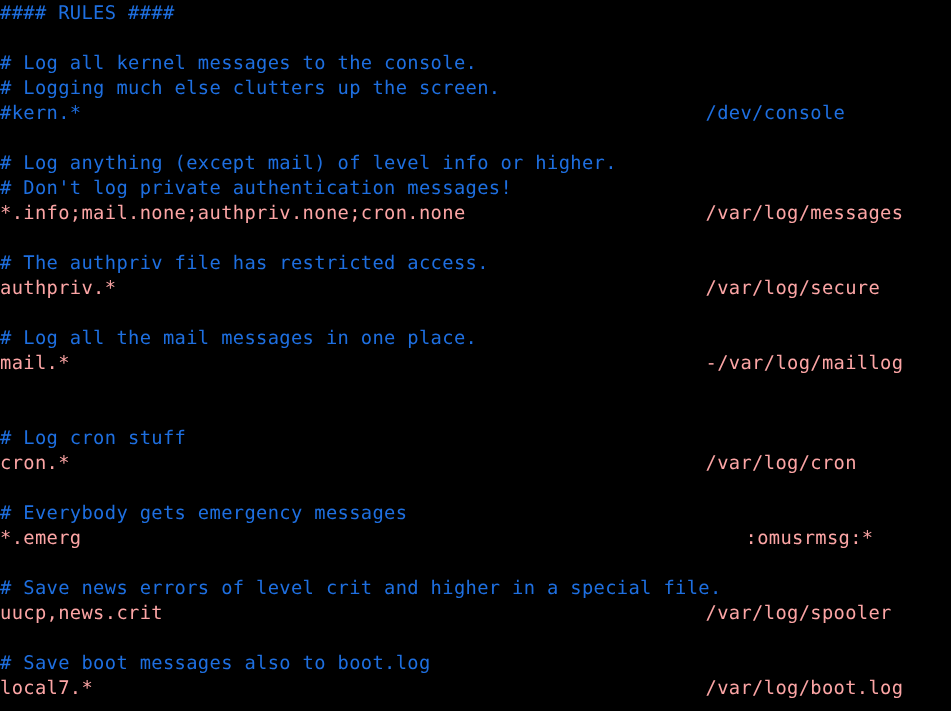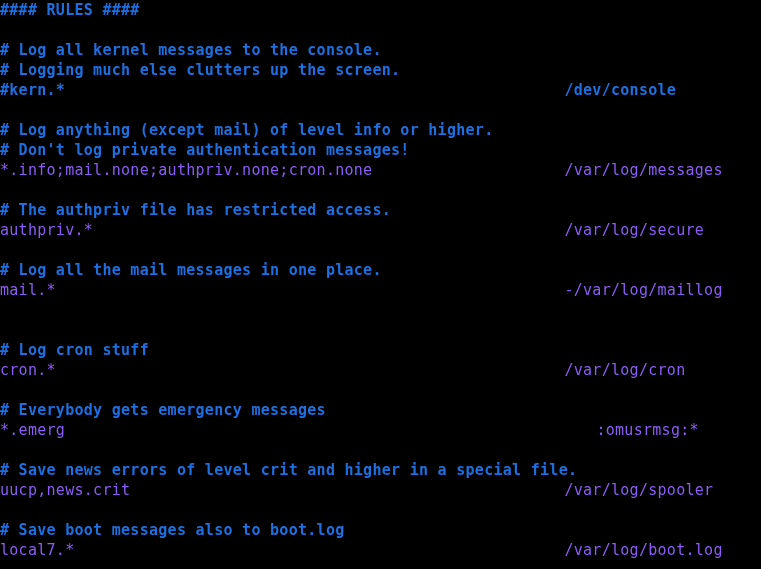--- a/index.html
+++ b/index.html
@@ -31,20 +31,20 @@
     width: 761px;
     height: 20px;
     line-height: 20px;
     white-space: pre;
     font-size: 15px;
   }
   .seg {
     white-space: pre;
     display: inline;
   }
-  .c-comment { color: #1e6fe0; font-weight: bold; }
-  .c-text    { color: #8b5cf6; }
+  .c-comment { color: #1e6fe0; }
+  .c-text    { color: #fca5a5; }
   .blank { height: 20px; }
 </style>
 </head>
 <body>
 
 <div id="terminal" style="background: rgb(0, 0, 0);"><div class="line" style="top: 0px;"><span class="seg c-comment">#### RULES ####</span></div><div class="line blank" style="top: 20px;"></div><div class="line" style="top: 40px;"><span class="seg c-comment"># Log all kernel messages to the console.</span></div><div class="line" style="top: 60px;"><span class="seg c-comment"># Logging much else clutters up the screen.</span></div><div class="line" style="top: 80px;"><span class="seg c-comment">#kern.*</span><span class="seg c-comment" style="position: absolute; left: 564.45px; top: 0px; line-height: 20px;">/dev/console</span></div><div class="line blank" style="top: 100px;"></div><div class="line" style="top: 120px;"><span class="seg c-comment"># Log anything (except mail) of level info or higher.</span></div><div class="line" style="top: 140px;"><span class="seg c-comment"># Don't log private authentication messages!</span></div><div class="line" style="top: 160px;"><span class="seg c-text">*.info;mail.none;authpriv.none;cron.none</span><span class="seg c-text" style="position: absolute; left: 564.45px; top: 0px; line-height: 20px;">/var/log/messages</span></div><div class="line blank" style="top: 180px;"></div><div class="line" style="top: 200px;"><span class="seg c-comment"># The authpriv file has restricted access.</span></div><div class="line" style="top: 220px;"><span class="seg c-text">authpriv.*</span><span class="seg c-text" style="position: absolute; left: 564.45px; top: 0px; line-height: 20px;">/var/log/secure</span></div><div class="line blank" style="top: 240px;"></div><div class="line" style="top: 260px;"><span class="seg c-comment"># Log all the mail messages in one place.</span></div><div class="line" style="top: 280px;"><span class="seg c-text">mail.*</span><span class="seg c-text" style="position: absolute; left: 564.45px; top: 0px; line-height: 20px;">-/var/log/maillog</span></div><div class="line blank" style="top: 300px;"></div><div class="line blank" style="top: 320px;"></div><div class="line" style="top: 340px;"><span class="seg c-comment"># Log cron stuff</span></div><div class="line" style="top: 360px;"><span class="seg c-text">cron.*</span><span class="seg c-text" style="position: absolute; left: 564.45px; top: 0px; line-height: 20px;">/var/log/cron</span></div><div class="line blank" style="top: 380px;"></div><div class="line" style="top: 400px;"><span class="seg c-comment"># Everybody gets emergency messages</span></div><div class="line" style="top: 420px;"><span class="seg c-text">*.emerg</span><span class="seg c-text" style="position: absolute; left: 596.4px; top: 0px; line-height: 20px;">:omusrmsg:*</span></div><div class="line blank" style="top: 440px;"></div><div class="line" style="top: 460px;"><span class="seg c-comment"># Save news errors of level crit and higher in a special file.</span></div><div class="line" style="top: 480px;"><span class="seg c-text">uucp,news.crit</span><span class="seg c-text" style="position: absolute; left: 564.45px; top: 0px; line-height: 20px;">/var/log/spooler</span></div><div class="line blank" style="top: 500px;"></div><div class="line" style="top: 520px;"><span class="seg c-comment"># Save boot messages also to boot.log</span></div><div class="line" style="top: 540px;"><span class="seg c-text">local7.*</span><span class="seg c-text" style="position: absolute; left: 564.45px; top: 0px; line-height: 20px;">/var/log/boot.log</span></div></div>
 
 </body></html>

